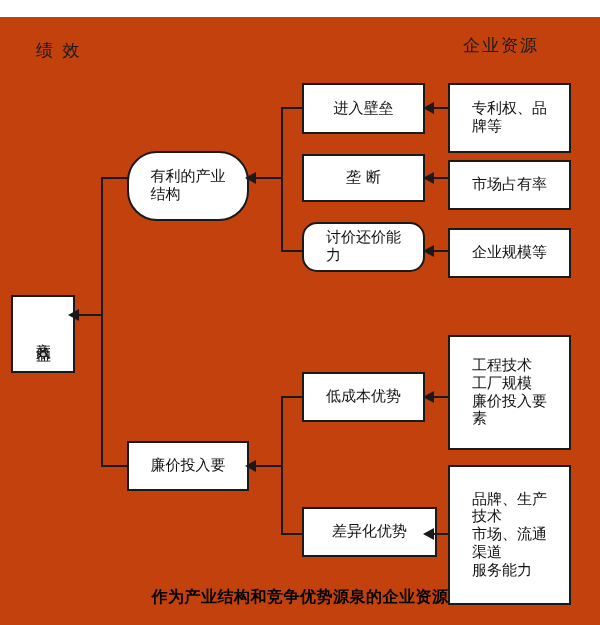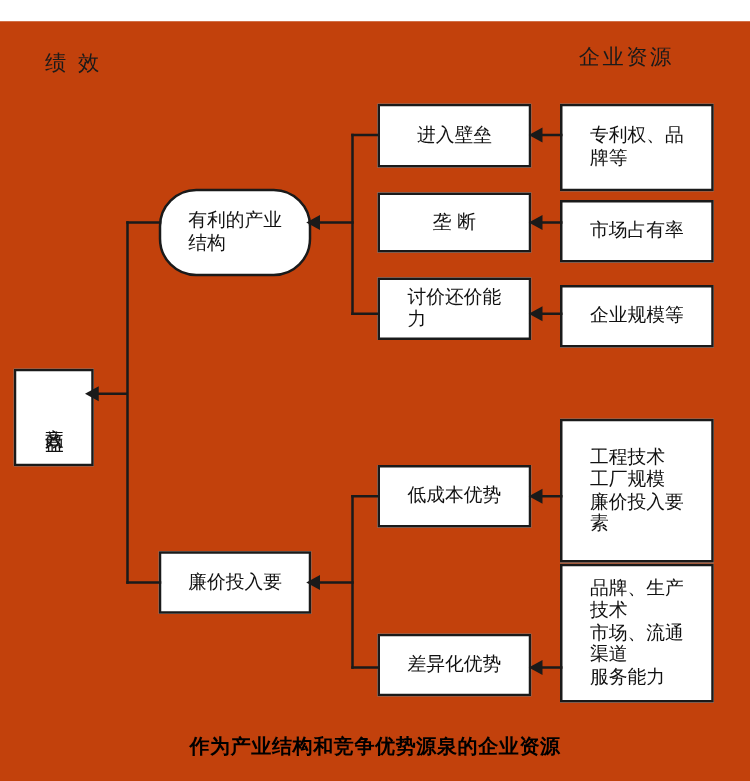--- a/index.html
+++ b/index.html
@@ -100,36 +100,36 @@
   <div class="arrowhead" style="left:68px; top:292px;"></div>
 
   <div class="node" style="left:302px; top:66px; width:123px; height:51px;">
     <span class="node-text">进入壁垒</span>
   </div>
 
   <div class="node" style="left:302px; top:137px; width:123px; height:48px;">
     <span class="node-text">垄 断</span>
   </div>
 
-  <div class="node" style="left:302px; top:205px; width:123px; height:50px;">
+  <div class="node" style="left:302px; top:205px; width:123px; height:50px;border-radius:15px;">
     <span class="node-text">讨价还价能
 力</span>
   </div>
 
   <div class="connector v" style="left:281px; top:90px; height:145px;"></div>
   <div class="connector h" style="left:281px; top:90px; width:23px;"></div>
   <div class="connector h" style="left:281px; top:233px; width:23px;"></div>
   <div class="connector h" style="left:251px; top:160px; width:32px;"></div>
   <div class="arrowhead" style="left:245px; top:155px;"></div>
 
   <div class="node" style="left:302px; top:355px; width:123px; height:50px;">
     <span class="node-text">低成本优势</span>
   </div>
 
-  <div class="node" style="left:302px; top:490px; width:123px; height:50px;">
+  <div class="node" style="left:302px; top:490px; width:135px; height:50px;">
     <span class="node-text">差异化优势</span>
   </div>
 
   <div class="connector v" style="left:281px; top:379px; height:139px;"></div>
   <div class="connector h" style="left:281px; top:379px; width:23px;"></div>
   <div class="connector h" style="left:281px; top:516px; width:23px;"></div>
   <div class="connector h" style="left:251px; top:448px; width:32px;"></div>
   <div class="arrowhead" style="left:245px; top:443px;"></div>
 
   <div class="node" style="left:448px; top:66px; width:123px; height:70px;">
@@ -145,21 +145,21 @@
     <span class="node-text">企业规模等</span>
   </div>
 
   <div class="node" style="left:448px; top:318px; width:123px; height:115px;">
     <span class="node-text">工程技术
 工厂规模
 廉价投入要
 素</span>
   </div>
 
-  <div class="node" style="left:448px; top:434px; width:123px; height:111px;">
+  <div class="node" style="left:448px; top:448px; width:123px; height:140px;">
     <span class="node-text">品牌、生产
 技术
 市场、流通
 渠道
 服务能力</span>
   </div>
 
   <div class="connector h" style="left:428px; top:90px; width:22px;"></div>
   <div class="arrowhead" style="left:423px; top:85px;"></div>
 

